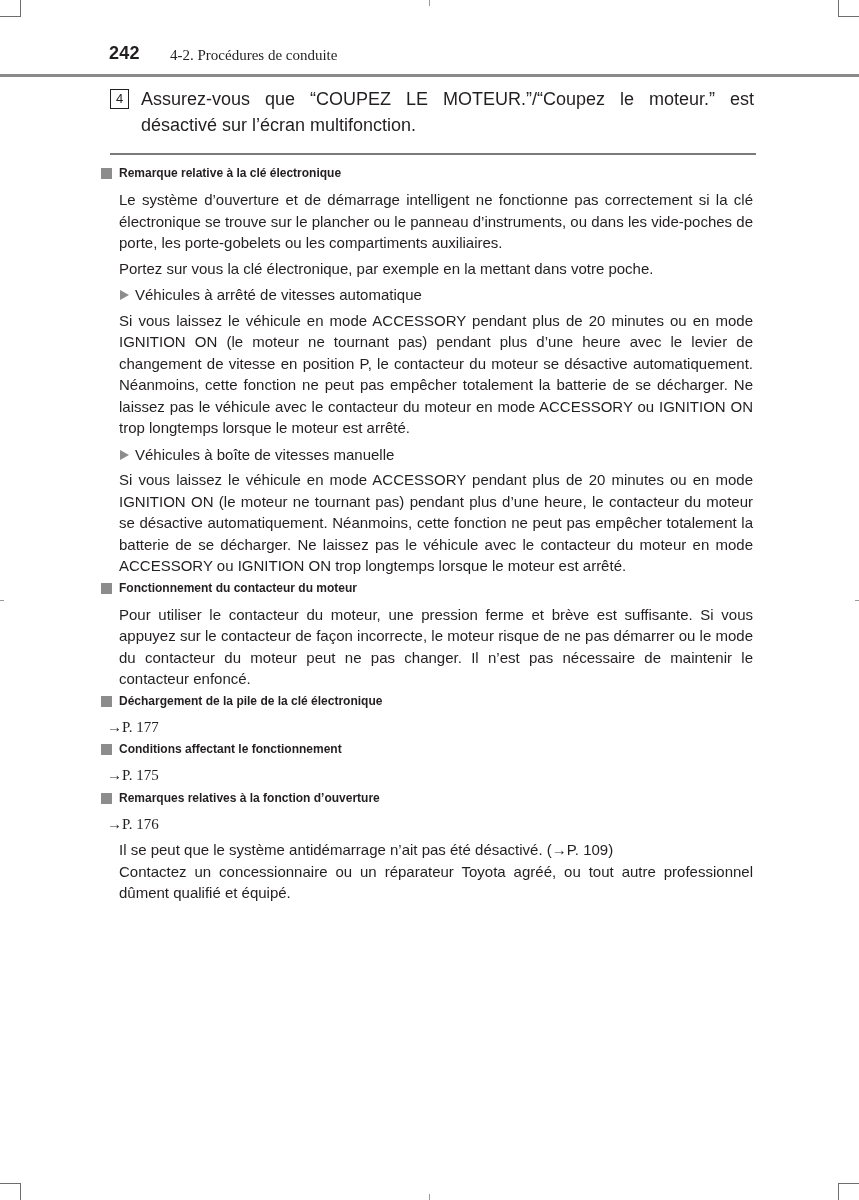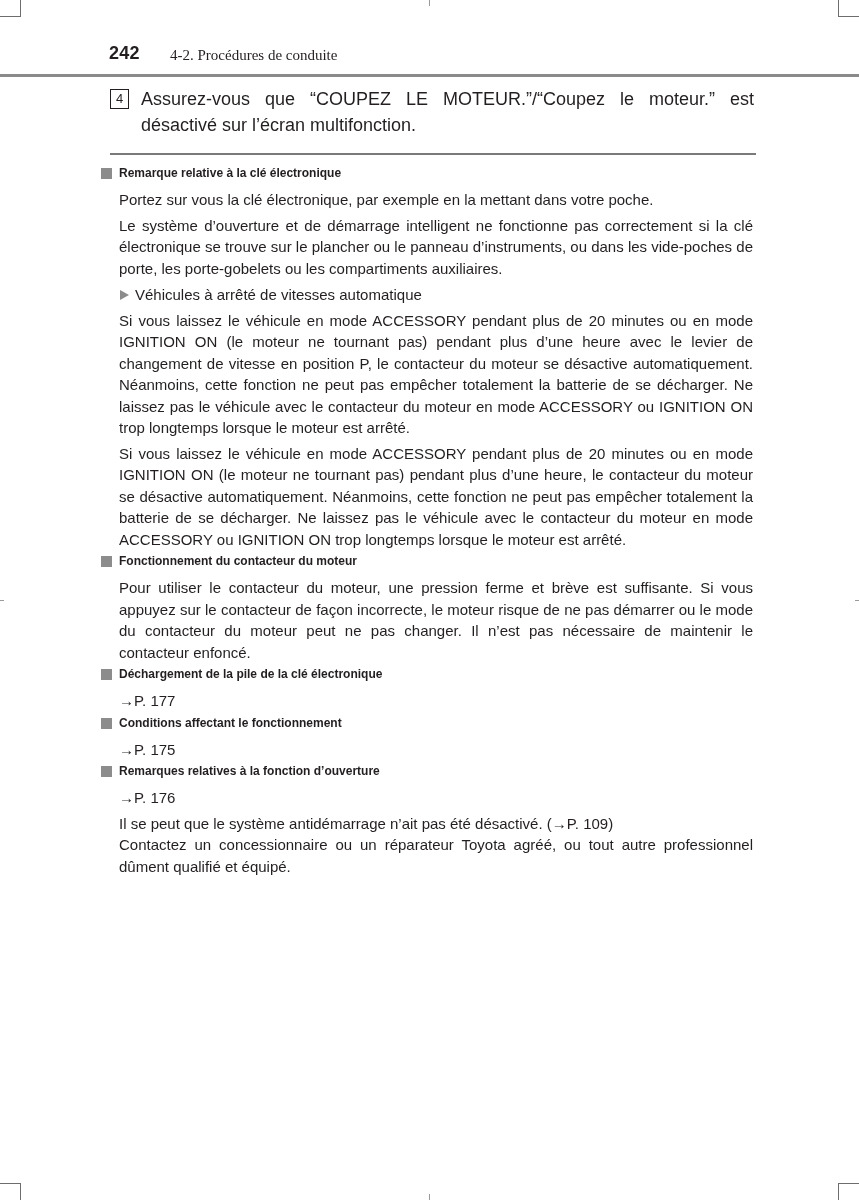--- a/index.html
+++ b/index.html
@@ -147,24 +147,25 @@
       position: absolute;
       left: 1px;
       top: 6px;
       width: 0;
       height: 0;
       border-top: 5px solid transparent;
       border-bottom: 5px solid transparent;
       border-left: 9px solid #8c8c8c;
     }
     .ref {
-      margin-left: 18px;
+      margin-left: 6px;
       font-size: 15px;
       line-height: 21.5px;
       margin-top: 4px;
+      font-family: Liberation Serif, serif;
     }
   </style>
 </head>
 <body>
 
 <div class="crop tl"></div>
 <div class="crop tr"></div>
 <div class="crop bl"></div>
 <div class="crop br"></div>
 <div class="tick v" style="left:429px;top:0;"></div>
@@ -187,30 +188,34 @@
 </div>
 <div class="step-rule"></div>
 
 <div class="notes">
 
   <div class="note">
     <div class="note-heading">
       <span class="sq"></span>
       <span>Remarque relative à la clé électronique</span>
     </div>
+    <div class="para">Le système d’ouverture et de démarrage intelligent ne fonctionne pas correctement si la clé électronique se trouve sur le plancher ou le panneau d’instruments, ou dans les vide-poches de porte, les porte-gobelets ou les compartiments auxiliaires.</div>
     <div class="para">Portez sur vous la clé électronique, par exemple en la mettant dans votre poche.</div>
-    <div class="para">Le système d’ouverture et de démarrage intelligent ne fonctionne pas correctement si la clé électronique se trouve sur le plancher ou le panneau d’instruments, ou dans les vide-poches de porte, les porte-gobelets ou les compartiments auxiliaires.</div>
   </div>
 
   <div class="note">
     <div class="subhead">
       <span class="tri"></span>
       <span>Véhicules à arrêté de vitesses automatique</span>
     </div>
     <div class="para">Si vous laissez le véhicule en mode ACCESSORY pendant plus de 20 minutes ou en mode IGNITION ON (le moteur ne tournant pas) pendant plus d’une heure avec le levier de changement de vitesse en position P, le contacteur du moteur se désactive automatiquement. Néanmoins, cette fonction ne peut pas empêcher totalement la batterie de se décharger. Ne laissez pas le véhicule avec le contacteur du moteur en mode ACCESSORY ou IGNITION ON trop longtemps lorsque le moteur est arrêté.</div>
+    <div class="subhead">
+      <span class="tri"></span>
+      <span>Véhicules à boîte de vitesses manuelle</span>
+    </div>
     <div class="para">Si vous laissez le véhicule en mode ACCESSORY pendant plus de 20 minutes ou en mode IGNITION ON (le moteur ne tournant pas) pendant plus d’une heure, le contacteur du moteur se désactive automatiquement. Néanmoins, cette fonction ne peut pas empêcher totalement la batterie de se décharger. Ne laissez pas le véhicule avec le contacteur du moteur en mode ACCESSORY ou IGNITION ON trop longtemps lorsque le moteur est arrêté.</div>
   </div>
 
   <div class="note">
     <div class="note-heading">
       <span class="sq"></span>
       <span>Fonctionnement du contacteur du moteur</span>
     </div>
     <div class="para">Pour utiliser le contacteur du moteur, une pression ferme et brève est suffisante. Si vous appuyez sur le contacteur de façon incorrecte, le moteur risque de ne pas démarrer ou le mode du contacteur du moteur peut ne pas changer. Il n’est pas nécessaire de maintenir le contacteur enfoncé.</div>
   </div>

